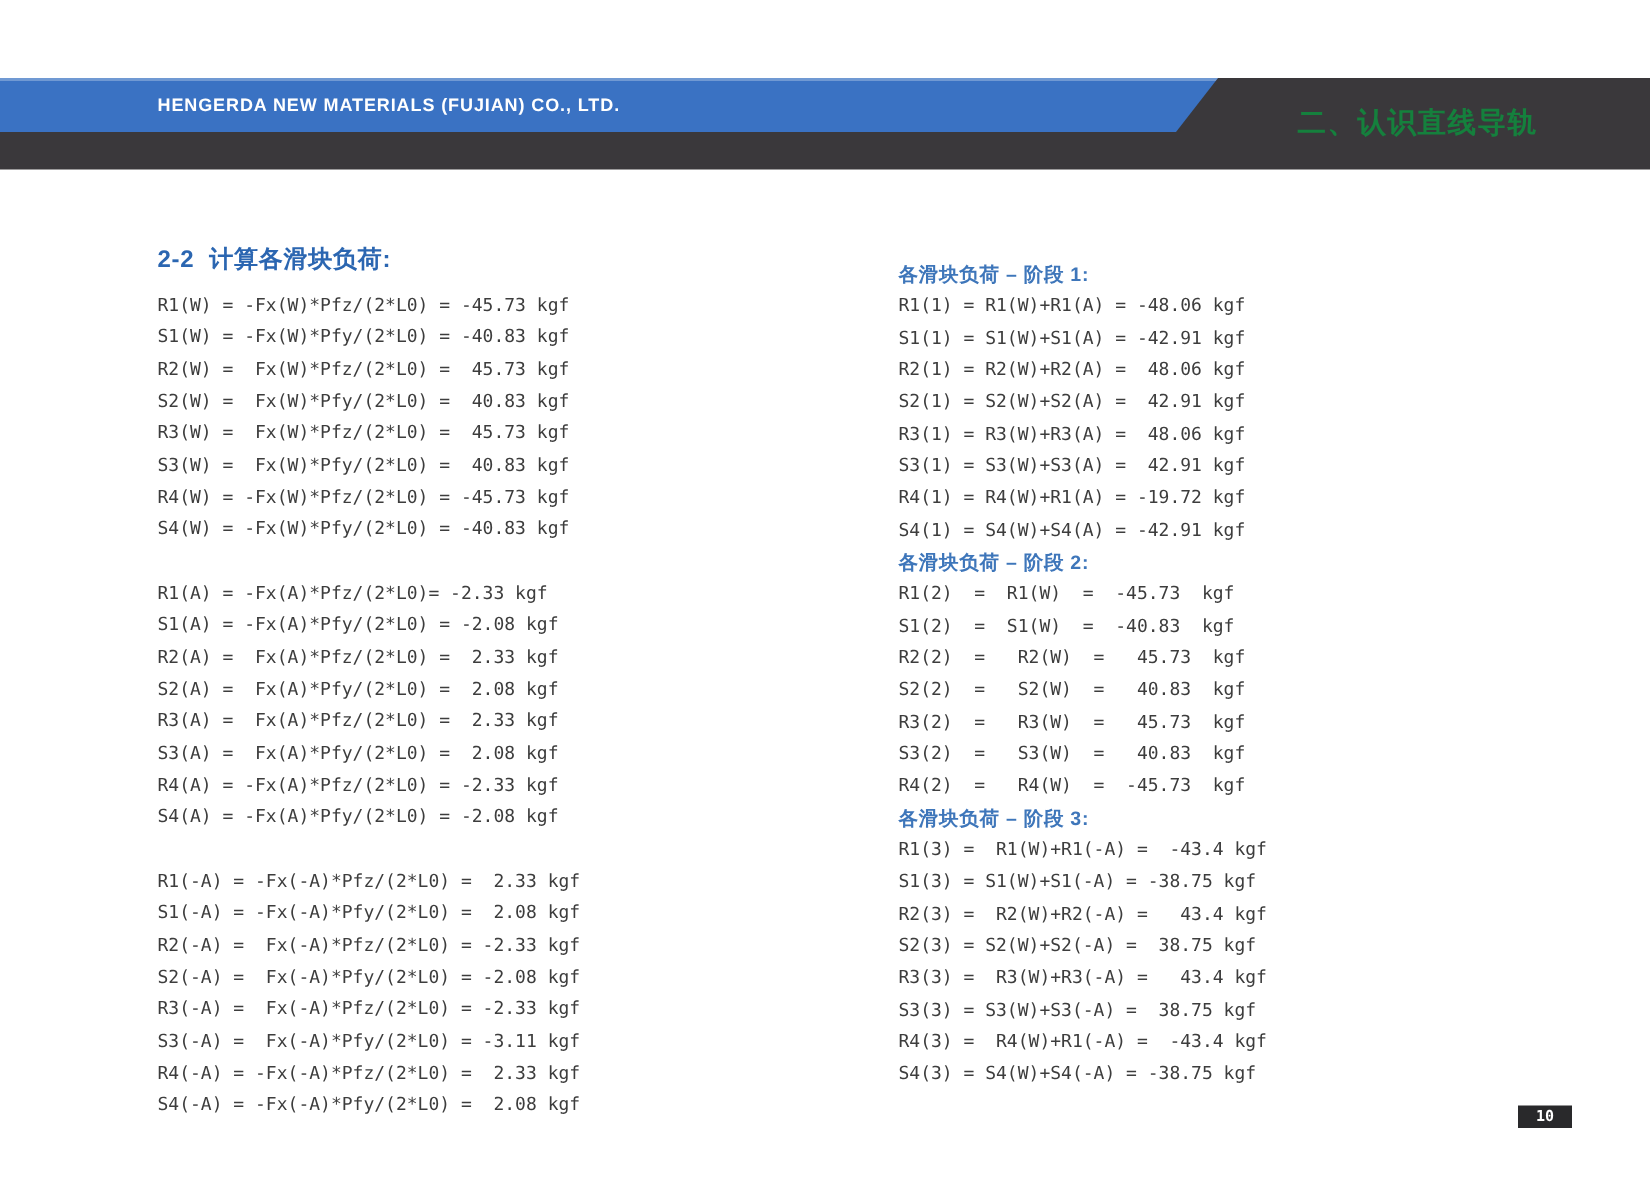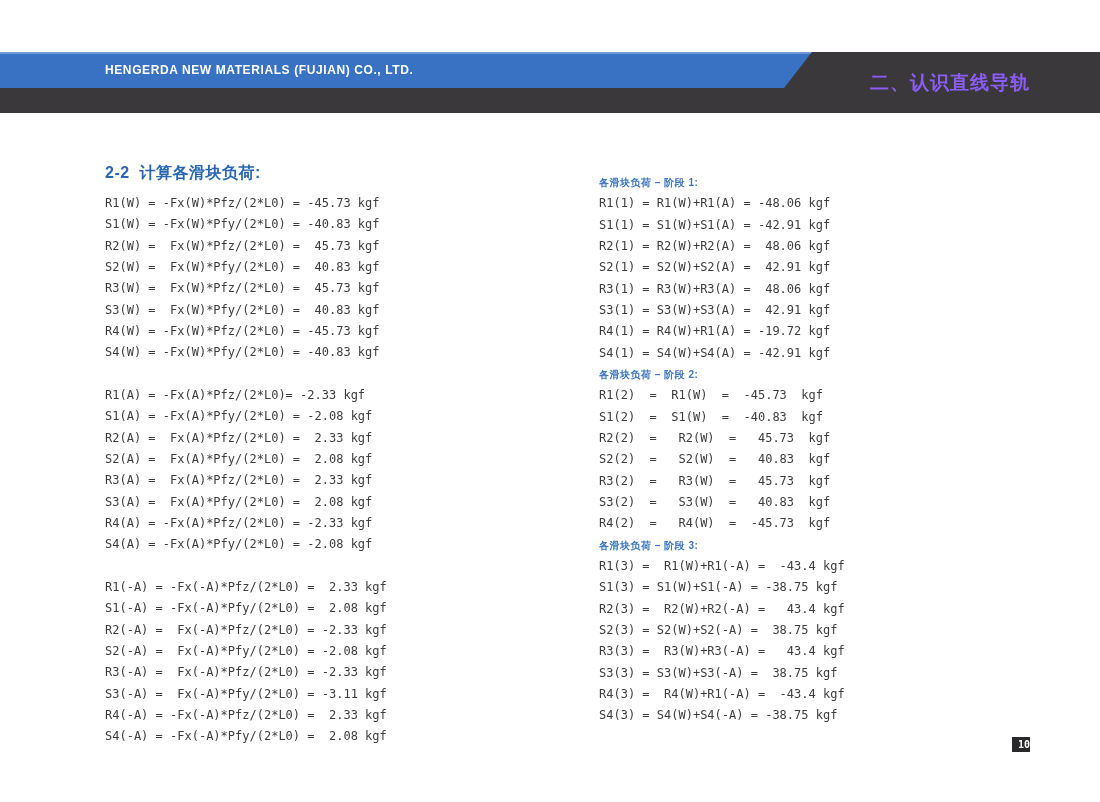--- a/index.html
+++ b/index.html
@@ -33,22 +33,22 @@
     color: #ffffff;
     font-size: 12px;
     font-weight: bold;
     letter-spacing: 0.6px;
     white-space: pre;
   }
   .section-title {
     position: absolute;
     top: 71px; left: 860px;
     width: 170px;
-    text-align: right;
-    color: #8b5cf6;
+    text-align: center;
+    color: #15803d;
     font-size: 19px;
     font-weight: bold;
     letter-spacing: 1px;
     line-height: 23px;
     white-space: nowrap;
   }
 
   
   .left-title {
     position: absolute;
@@ -75,38 +75,38 @@
 
   .formula-line {
     font-family: "DejaVu Sans Mono", "Liberation Mono", monospace;
     font-size: 12px;
     line-height: 21.33px;
     color: #3d3d3d;
     white-space: pre;
   }
   .stage-heading {
     color: #3e76ba;
-    font-size: 10px;
+    font-size: 13px;
     font-weight: bold;
     line-height: 21.33px;
     letter-spacing: 0.5px;
     white-space: pre;
   }
 
   
   .page-badge {
     position: absolute;
     top: 737px; left: 1012px;
-    width: 18px; height: 15px;
+    width: 36px; height: 15px;
     background: #29292b;
     color: #ffffff;
     font-family: "DejaVu Sans Mono", "Liberation Mono", monospace;
     font-size: 10px;
     font-weight: bold;
-    text-align: right;
+    text-align: center;
     line-height: 15px;
   }
 </style>
 </head>
 <body>
 
 <div class="band-dark"></div>
 <div class="band-blue"></div>
 <div class="company-name">HENGERDA NEW MATERIALS (FUJIAN) CO., LTD.</div>
 <div class="section-title">二、认识直线导轨</div>

